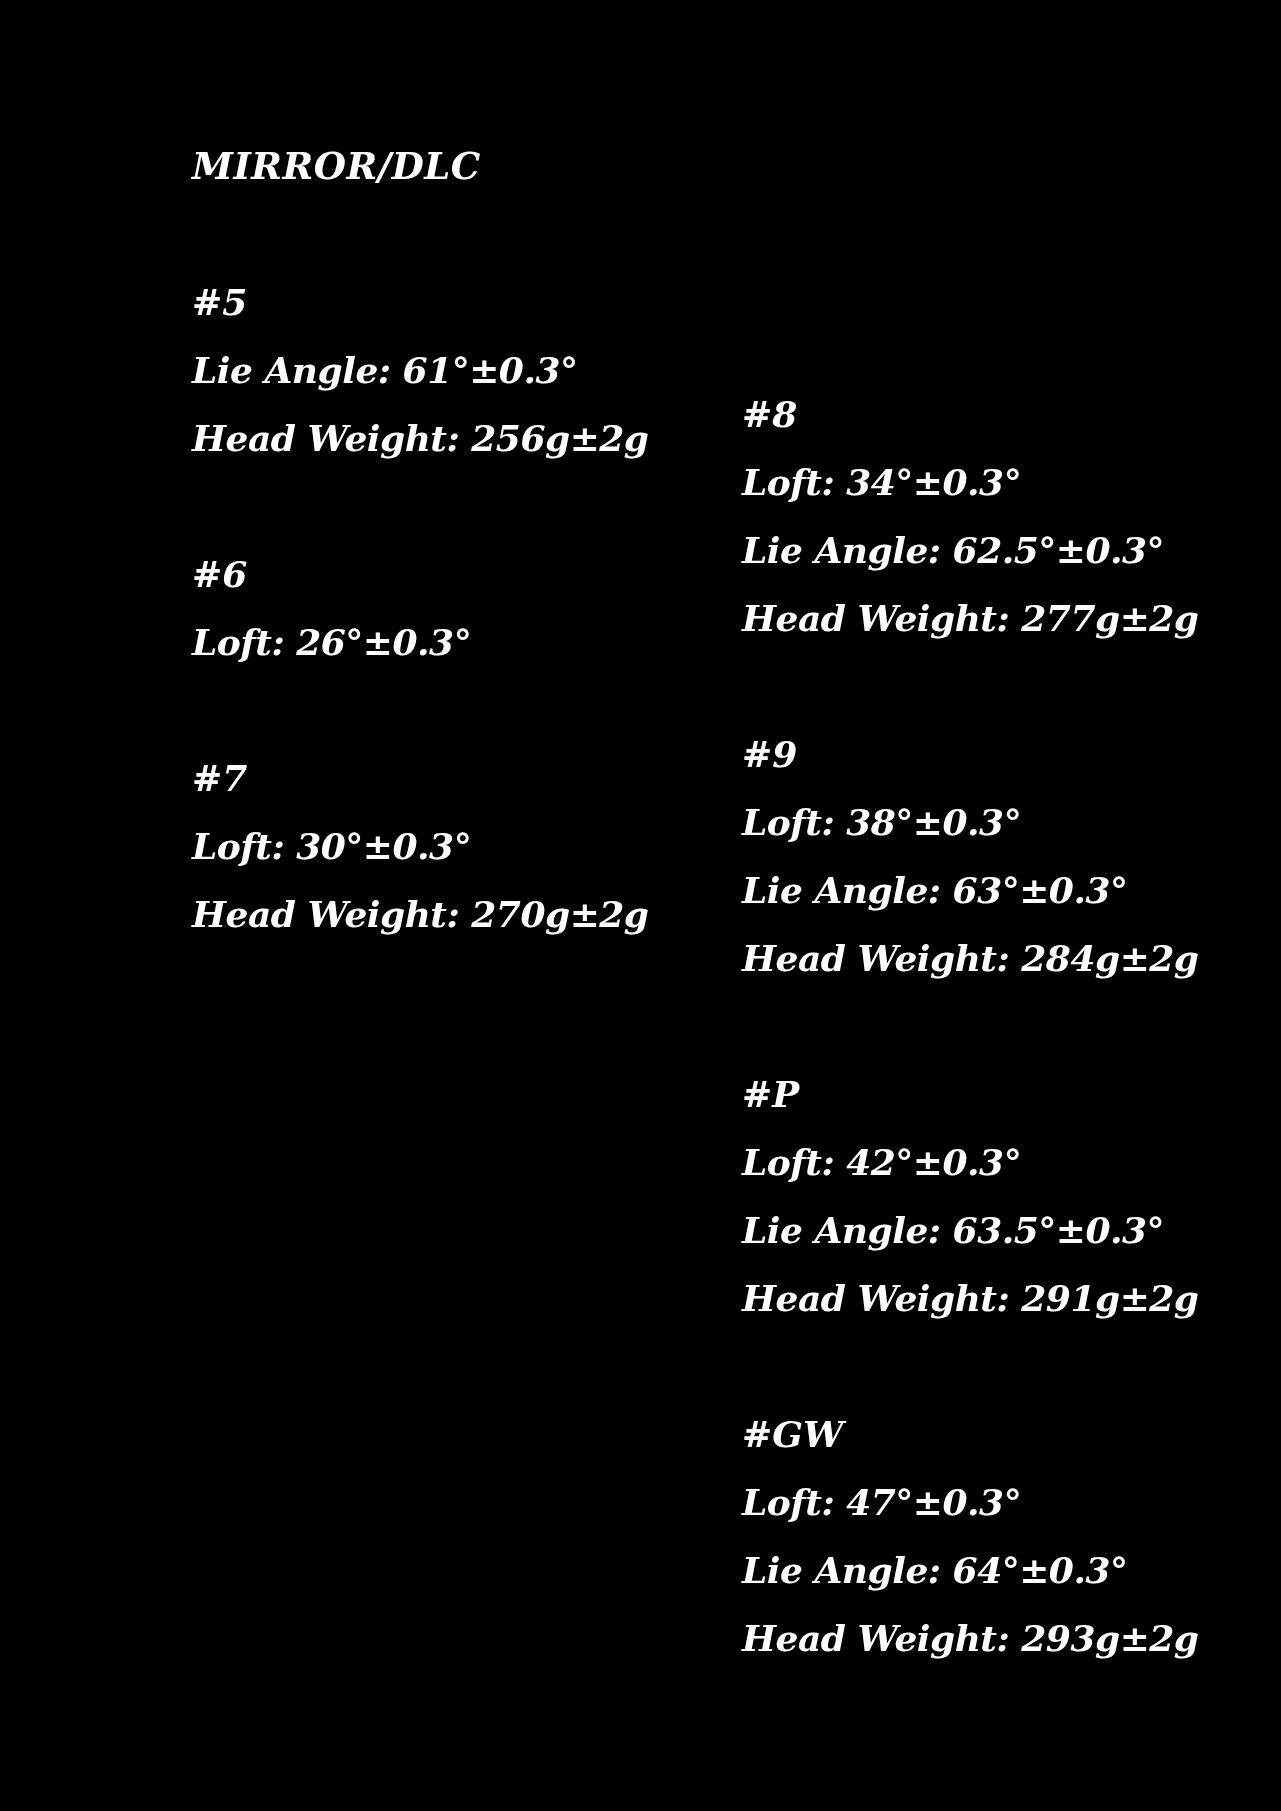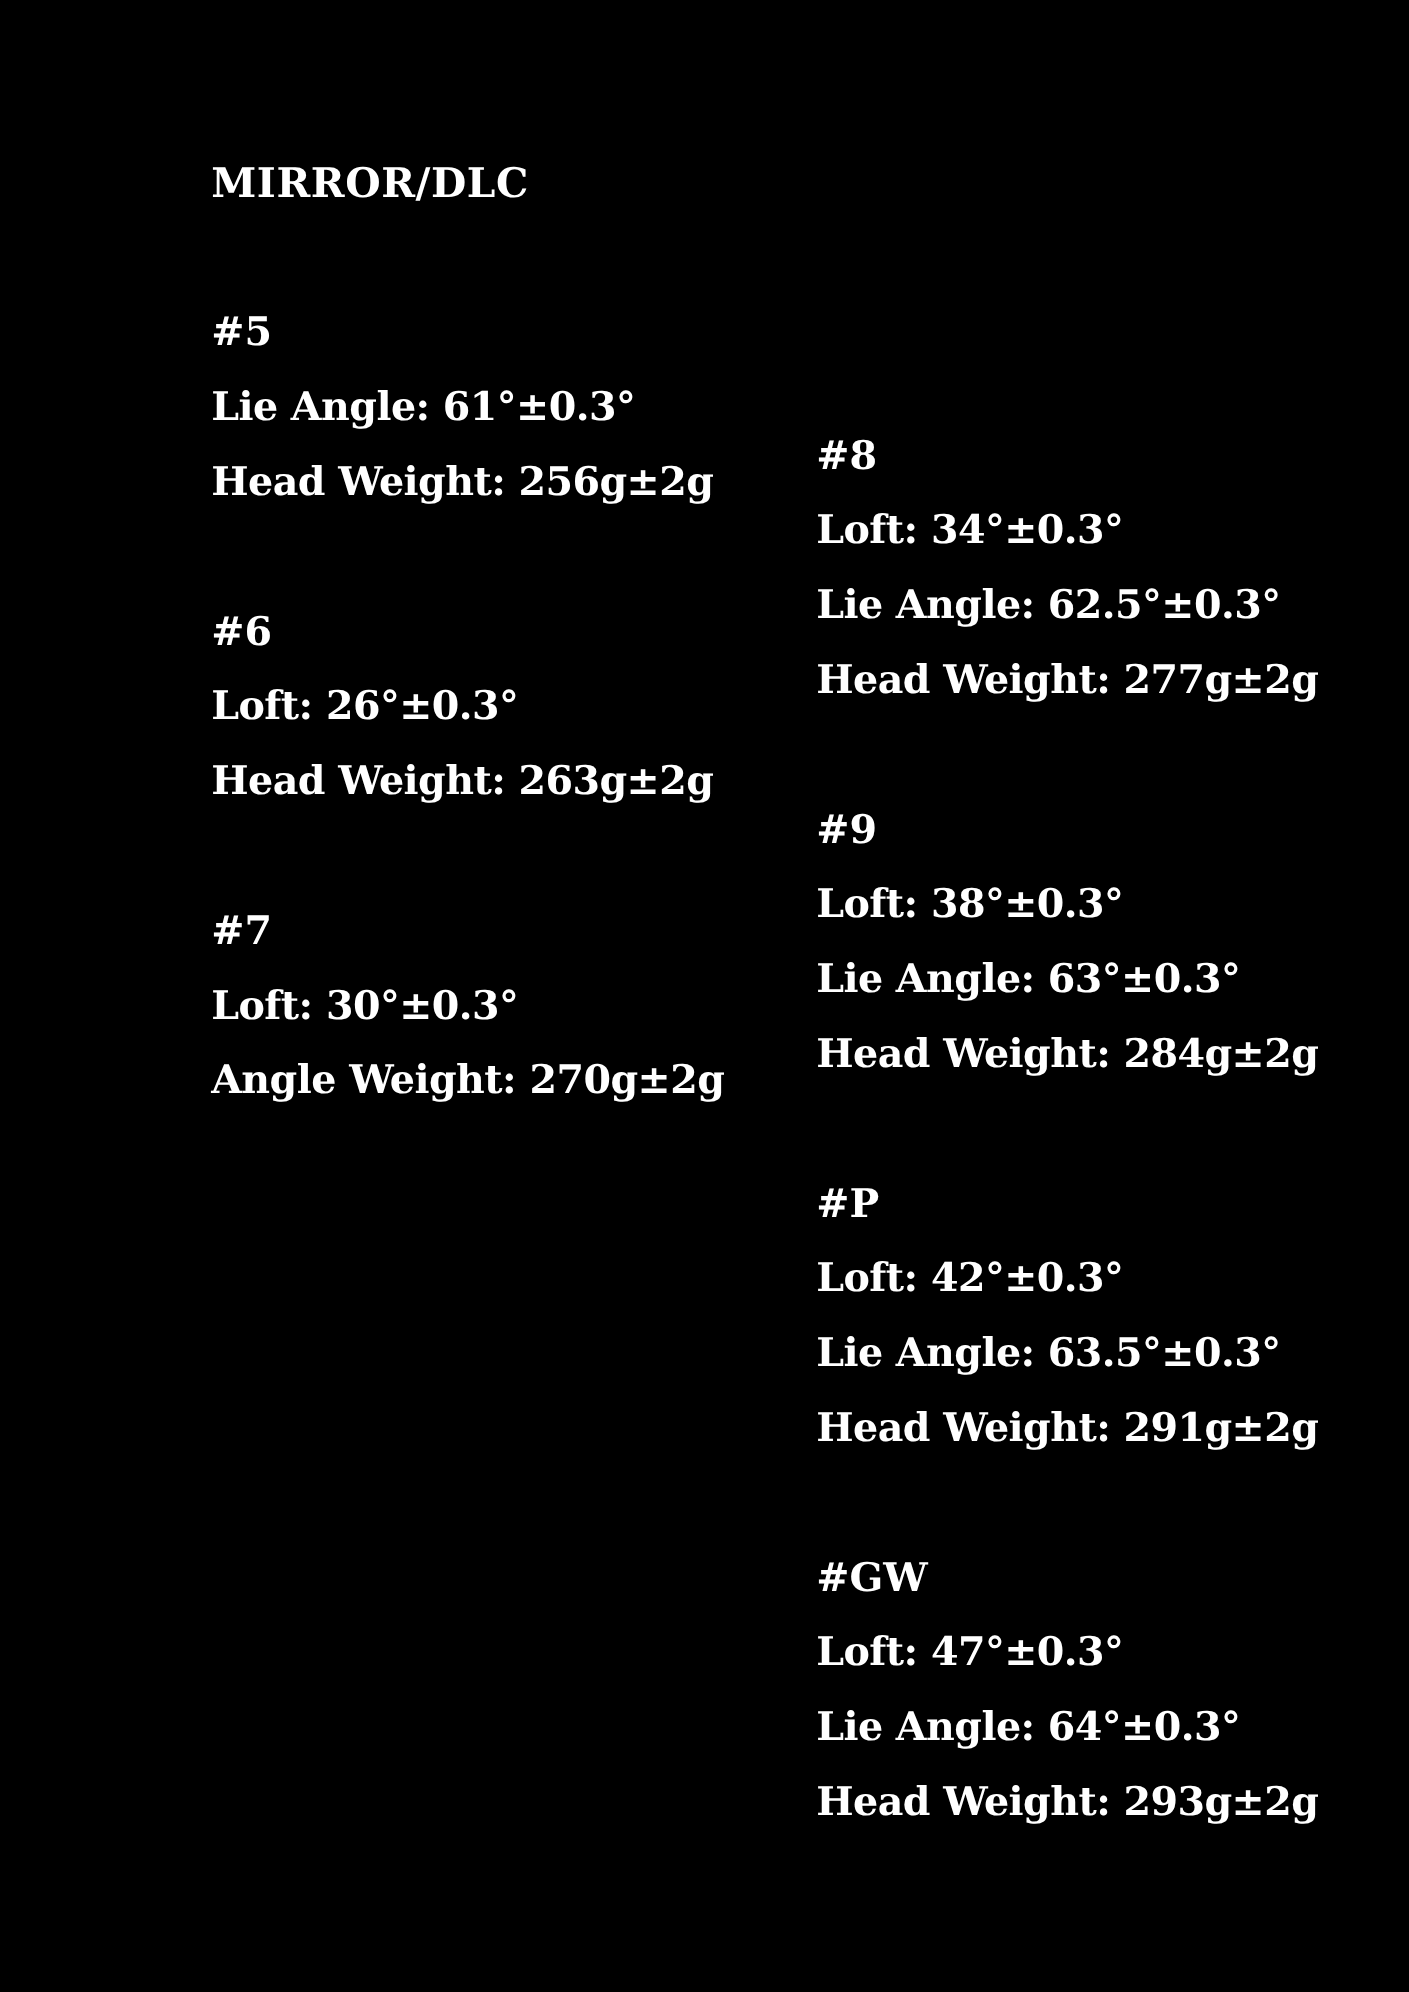--- a/index.html
+++ b/index.html
@@ -6,21 +6,21 @@
     body {
       width: 1281px;
       height: 1811px;
       background: #000000;
       position: relative;
       overflow: hidden;
       font-family: "DejaVu Serif", serif;
       font-weight: 700;
       color: #ffffff;
     }
-    .page { position: absolute; inset: 0; }
+    .page { position: absolute; inset: 0; font-style: italic; }
     .title {
       position: absolute;
       left: 192px;
       top: 132px;
       height: 68px;
       line-height: 68px;
       font-size: 37px;
       margin: 0;
       font-weight: 700;
       letter-spacing: 0.5px;
@@ -48,26 +48,25 @@
 
   <div class="col col-left">
     <section class="club">
       <div class="line club-name">#5</div>
       <div class="line">Lie Angle: 61°±0.3°</div>
       <div class="line">Head Weight: 256g±2g</div>
     </section>
     <section class="club">
       <div class="line club-name">#6</div>
       <div class="line">Loft: 26°±0.3°</div>
-      <div class="line">Head Weight: 263g±2g</div>
     </section>
     <section class="club">
       <div class="line club-name">#7</div>
       <div class="line">Loft: 30°±0.3°</div>
-      <div class="line">Angle Weight: 270g±2g</div>
+      <div class="line">Head Weight: 270g±2g</div>
     </section>
   </div>
 
   <div class="col col-right">
     <section class="club">
       <div class="line club-name">#8</div>
       <div class="line">Loft: 34°±0.3°</div>
       <div class="line">Lie Angle: 62.5°±0.3°</div>
       <div class="line">Head Weight: 277g±2g</div>
     </section>

